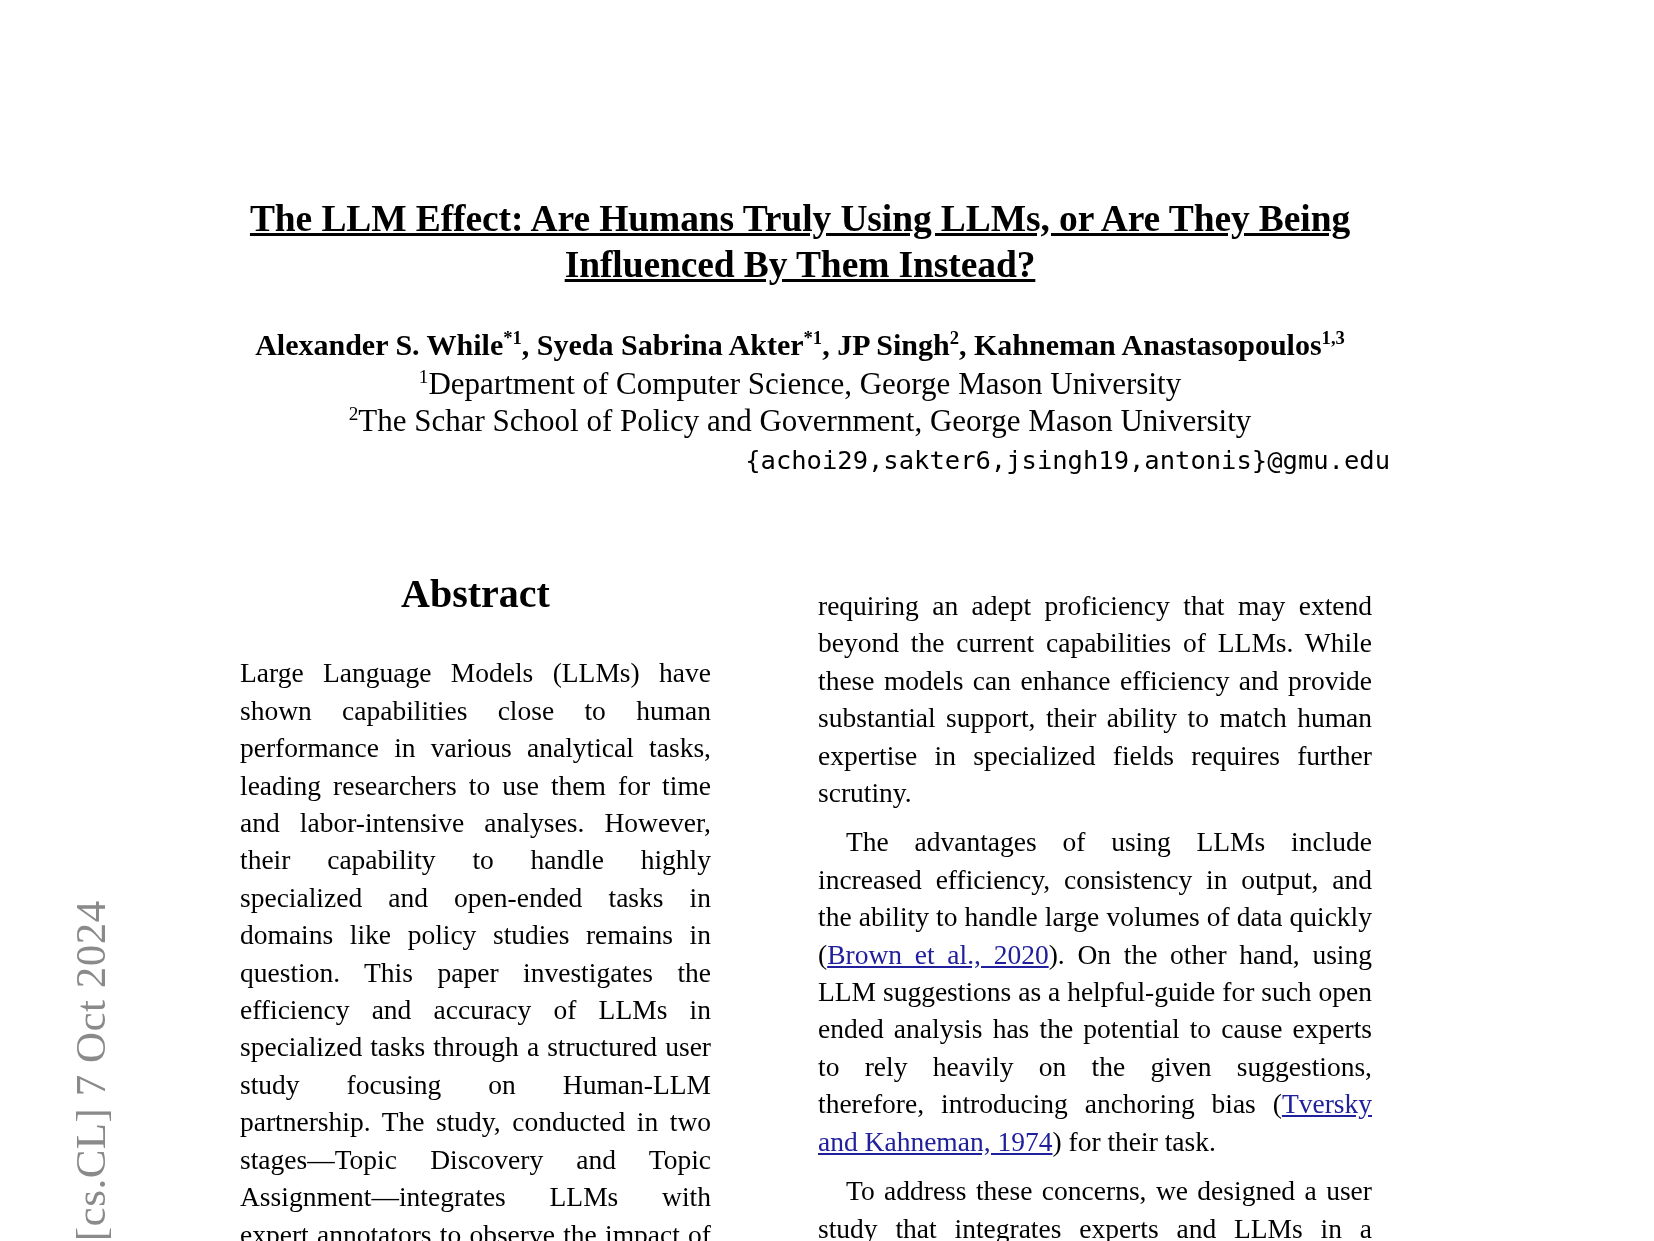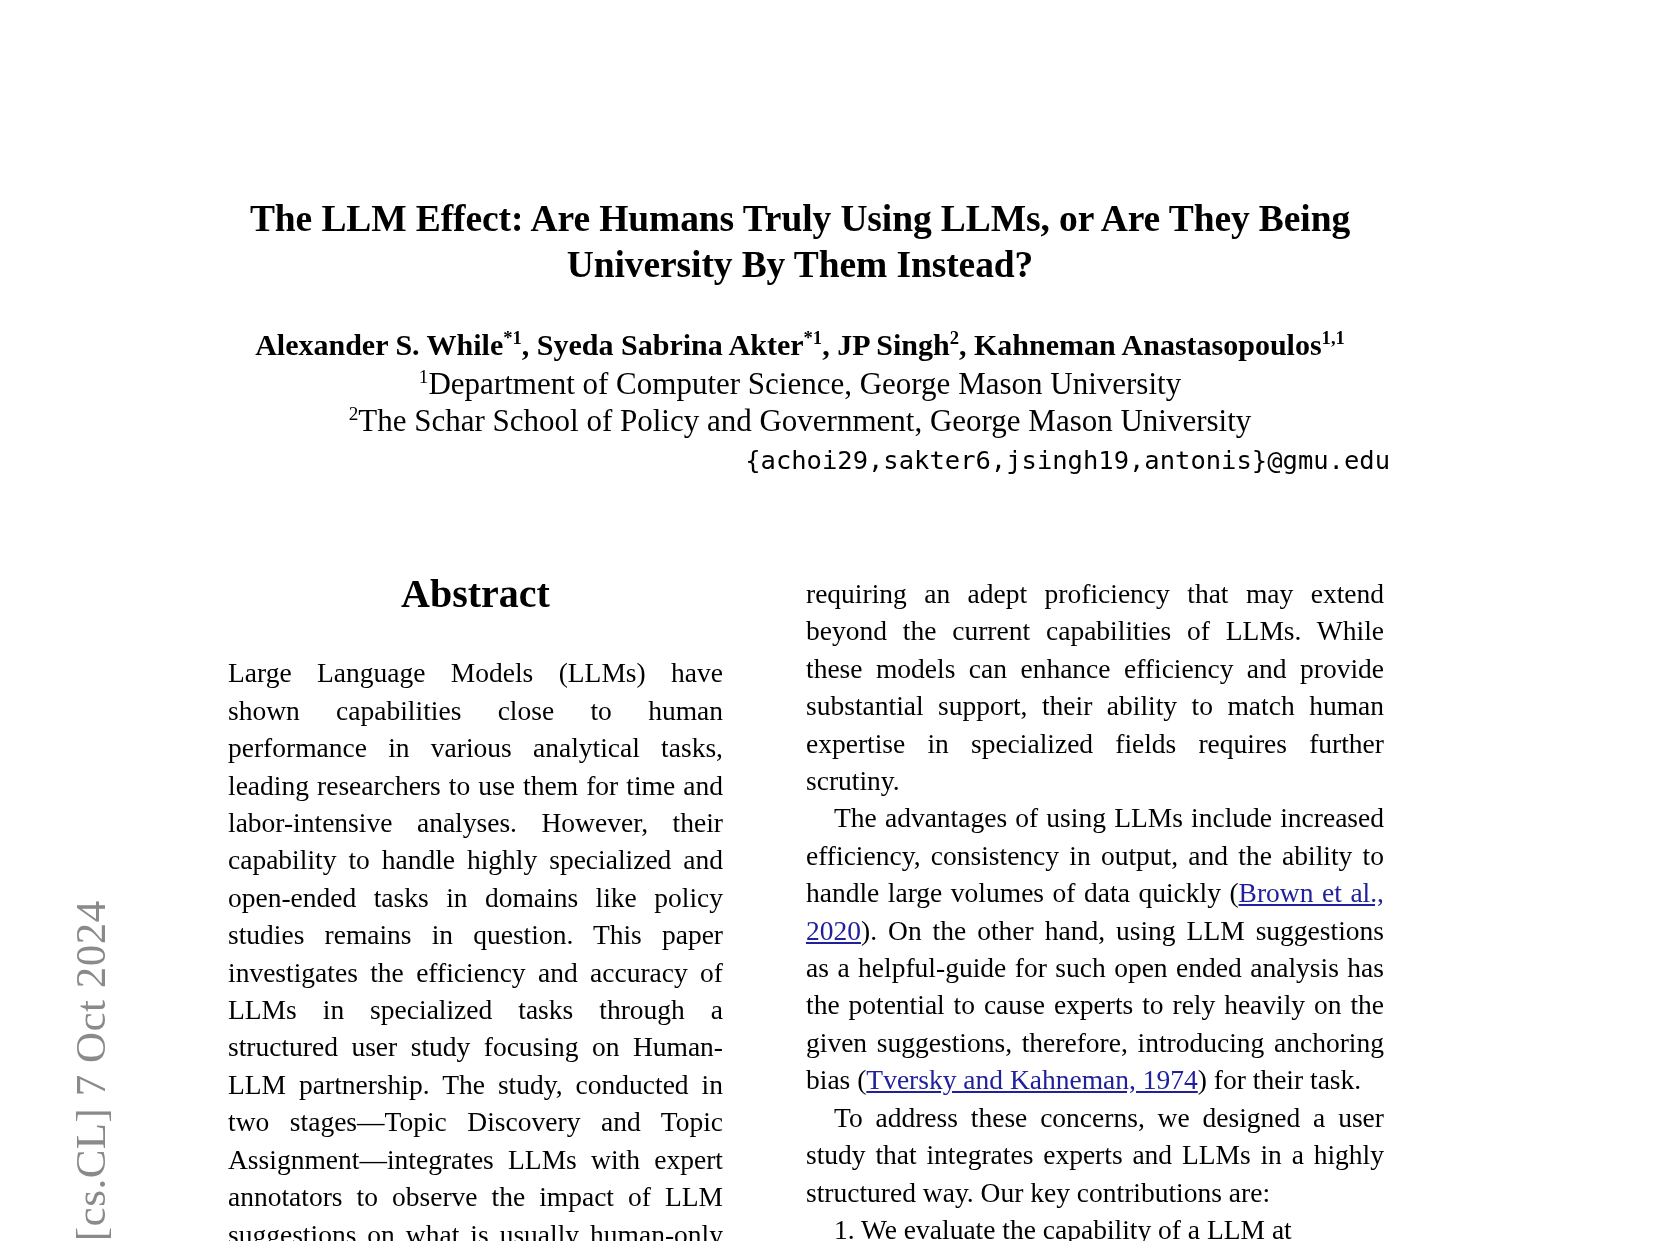--- a/index.html
+++ b/index.html
@@ -58,20 +58,21 @@
   }
   #paper-title {
     font-size: 37.5px;
     font-weight: bold;
     line-height: 46px;
     letter-spacing: -0.1px;
     margin: 0;
   }
   #paper-title .title-line {
     display: block;
+    text-decoration: underline;
   }
 
   #author-block {
     position: absolute;
     left: 210px;
     top: 325px;
     width: 1180px;
     text-align: center;
   }
   #author-line {
@@ -124,21 +125,21 @@
     left: 806px;
     width: 578px;
   }
   #abstract-heading {
     font-size: 40px;
     font-weight: bold;
     text-align: center;
     margin: 0 0 42px 0;
   }
   .para {
-    margin: 0;
+    margin: 12px;
     text-indent: 0;
     text-align: justify;
     hyphens: none;
   }
   .para.indented {
     text-indent: 28px;
   }
   .cite {
     color: #21209c;
   }
@@ -151,27 +152,27 @@
 
 <div id="arxiv-stamp">
   <div class="stamp-text">1 [cs.CL]  7 Oct 2024</div>
 </div>
 
 <div id="page">
 
   <div id="title-block">
     <h1 id="paper-title">
       <span class="title-line">The LLM Effect: Are Humans Truly Using LLMs, or Are They Being</span>
-      <span class="title-line">University By Them Instead?</span>
+      <span class="title-line">Influenced By Them Instead?</span>
     </h1>
   </div>
 
   <div id="author-block">
 
-    <div id="author-line"><span>Alexander S. While</span><sup>*1</sup><span>, </span><span>Syeda Sabrina Akter</span><sup>*1</sup><span>, </span><span>JP Singh</span><sup>2</sup><span>, </span><span>Kahneman Anastasopoulos</span><sup>1,1</sup></div>
+    <div id="author-line"><span>Alexander S. While</span><sup>*1</sup><span>, </span><span>Syeda Sabrina Akter</span><sup>*1</sup><span>, </span><span>JP Singh</span><sup>2</sup><span>, </span><span>Kahneman Anastasopoulos</span><sup>1,3</sup></div>
 
     <div class="affil-line"><sup>1</sup><span>Department of Computer Science, George Mason University</span></div>
 
     <div class="affil-line"><sup>2</sup><span>The Schar School of Policy and Government, George Mason University</span></div>
 
 
     <div id="email-line">{achoi29,sakter6,jsingh19,antonis}@gmu.edu</div>
   </div>
 
   <div id="columns">

